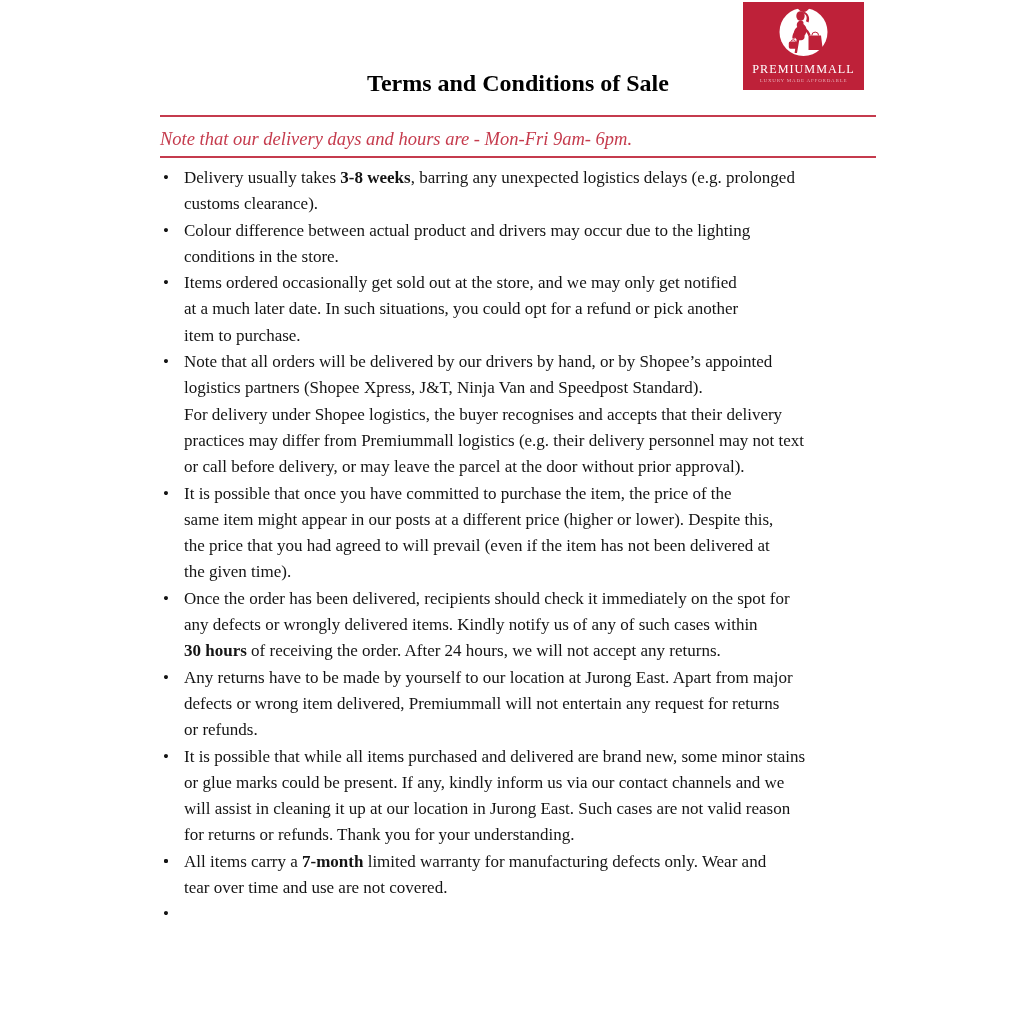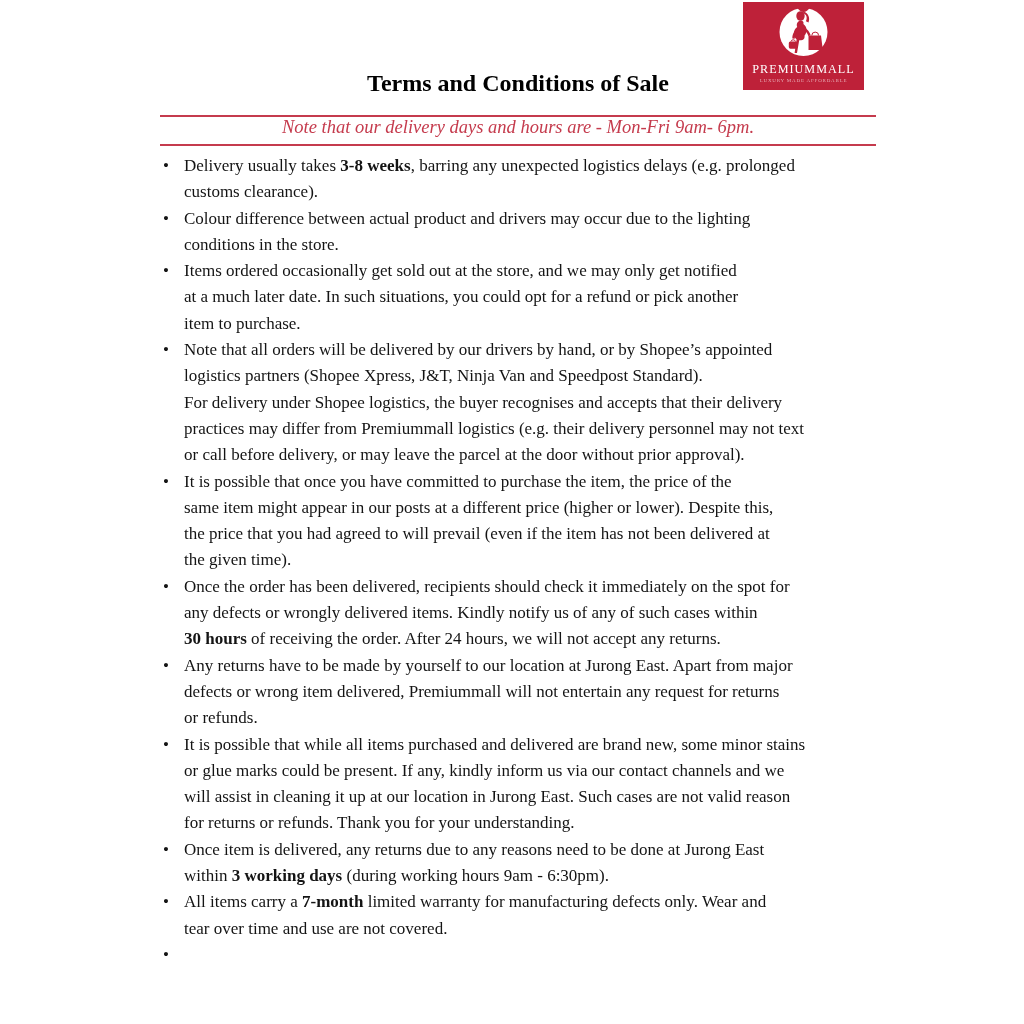--- a/index.html
+++ b/index.html
@@ -28,21 +28,21 @@
   
   .content{position:absolute;left:160px;top:0;width:716px;}
   h1.title{
     margin:68px 0 0;text-align:center;
     font-size:24px;font-weight:bold;line-height:1.25;color:#000;
   }
   .note-band{
     margin-top:17px;
     border-top:2px solid var(--accent);
     border-bottom:2px solid var(--accent);
-    padding:0 0 6px;text-align:center;
+    padding:12px 0 6px;
   }
   .note{font-style:italic;font-size:18.5px;color:var(--accent);}
 
   ul.terms{list-style:none;margin:7px 0 0;padding:0;}
   li.term{
     position:relative;padding-left:24px;
     font-size:17px;line-height:26.3px;color:var(--ink);
   }
   li.term .dot{position:absolute;left:3px;top:0;}
   li.term .li-text{white-space:pre;}
@@ -99,20 +99,19 @@
         <li class="term"><span class="dot">•</span><span class="li-text"><span>Once the order has been delivered, recipients should check it immediately on the spot for
 any defects or wrongly delivered items. Kindly notify us of any of such cases within
 </span><b>30 hours</b><span> of receiving the order. After 24 hours, we will not accept any returns.</span></span></li>
         <li class="term"><span class="dot">•</span><span class="li-text"><span>Any returns have to be made by yourself to our location at Jurong East. Apart from major
 defects or wrong item delivered, Premiummall will not entertain any request for returns
 or refunds.</span></span></li>
         <li class="term"><span class="dot">•</span><span class="li-text"><span>It is possible that while all items purchased and delivered are brand new, some minor stains
 or glue marks could be present. If any, kindly inform us via our contact channels and we
 will assist in cleaning it up at our location in Jurong East. Such cases are not valid reason
 for returns or refunds. Thank you for your understanding.</span></span></li>
-        <li class="term"><span class="dot">•</span><span class="li-text"><span>Once item is delivered, any returns due to any reasons need to be done at Jurong East
-within </span><b>3 working days</b><span> (during working hours 9am - 6:30pm).</span></span></li>
+        <li class="term"><span class="dot">•</span></li>
         <li class="term"><span class="dot">•</span><span class="li-text"><span>All items carry a </span><b>7-month</b><span> limited warranty for manufacturing defects only. Wear and
 tear over time and use are not covered.</span></span></li>
         <li class="term"><span class="dot">•</span></li>
       </ul>
   </div>
 </div>
 
 </body></html>

